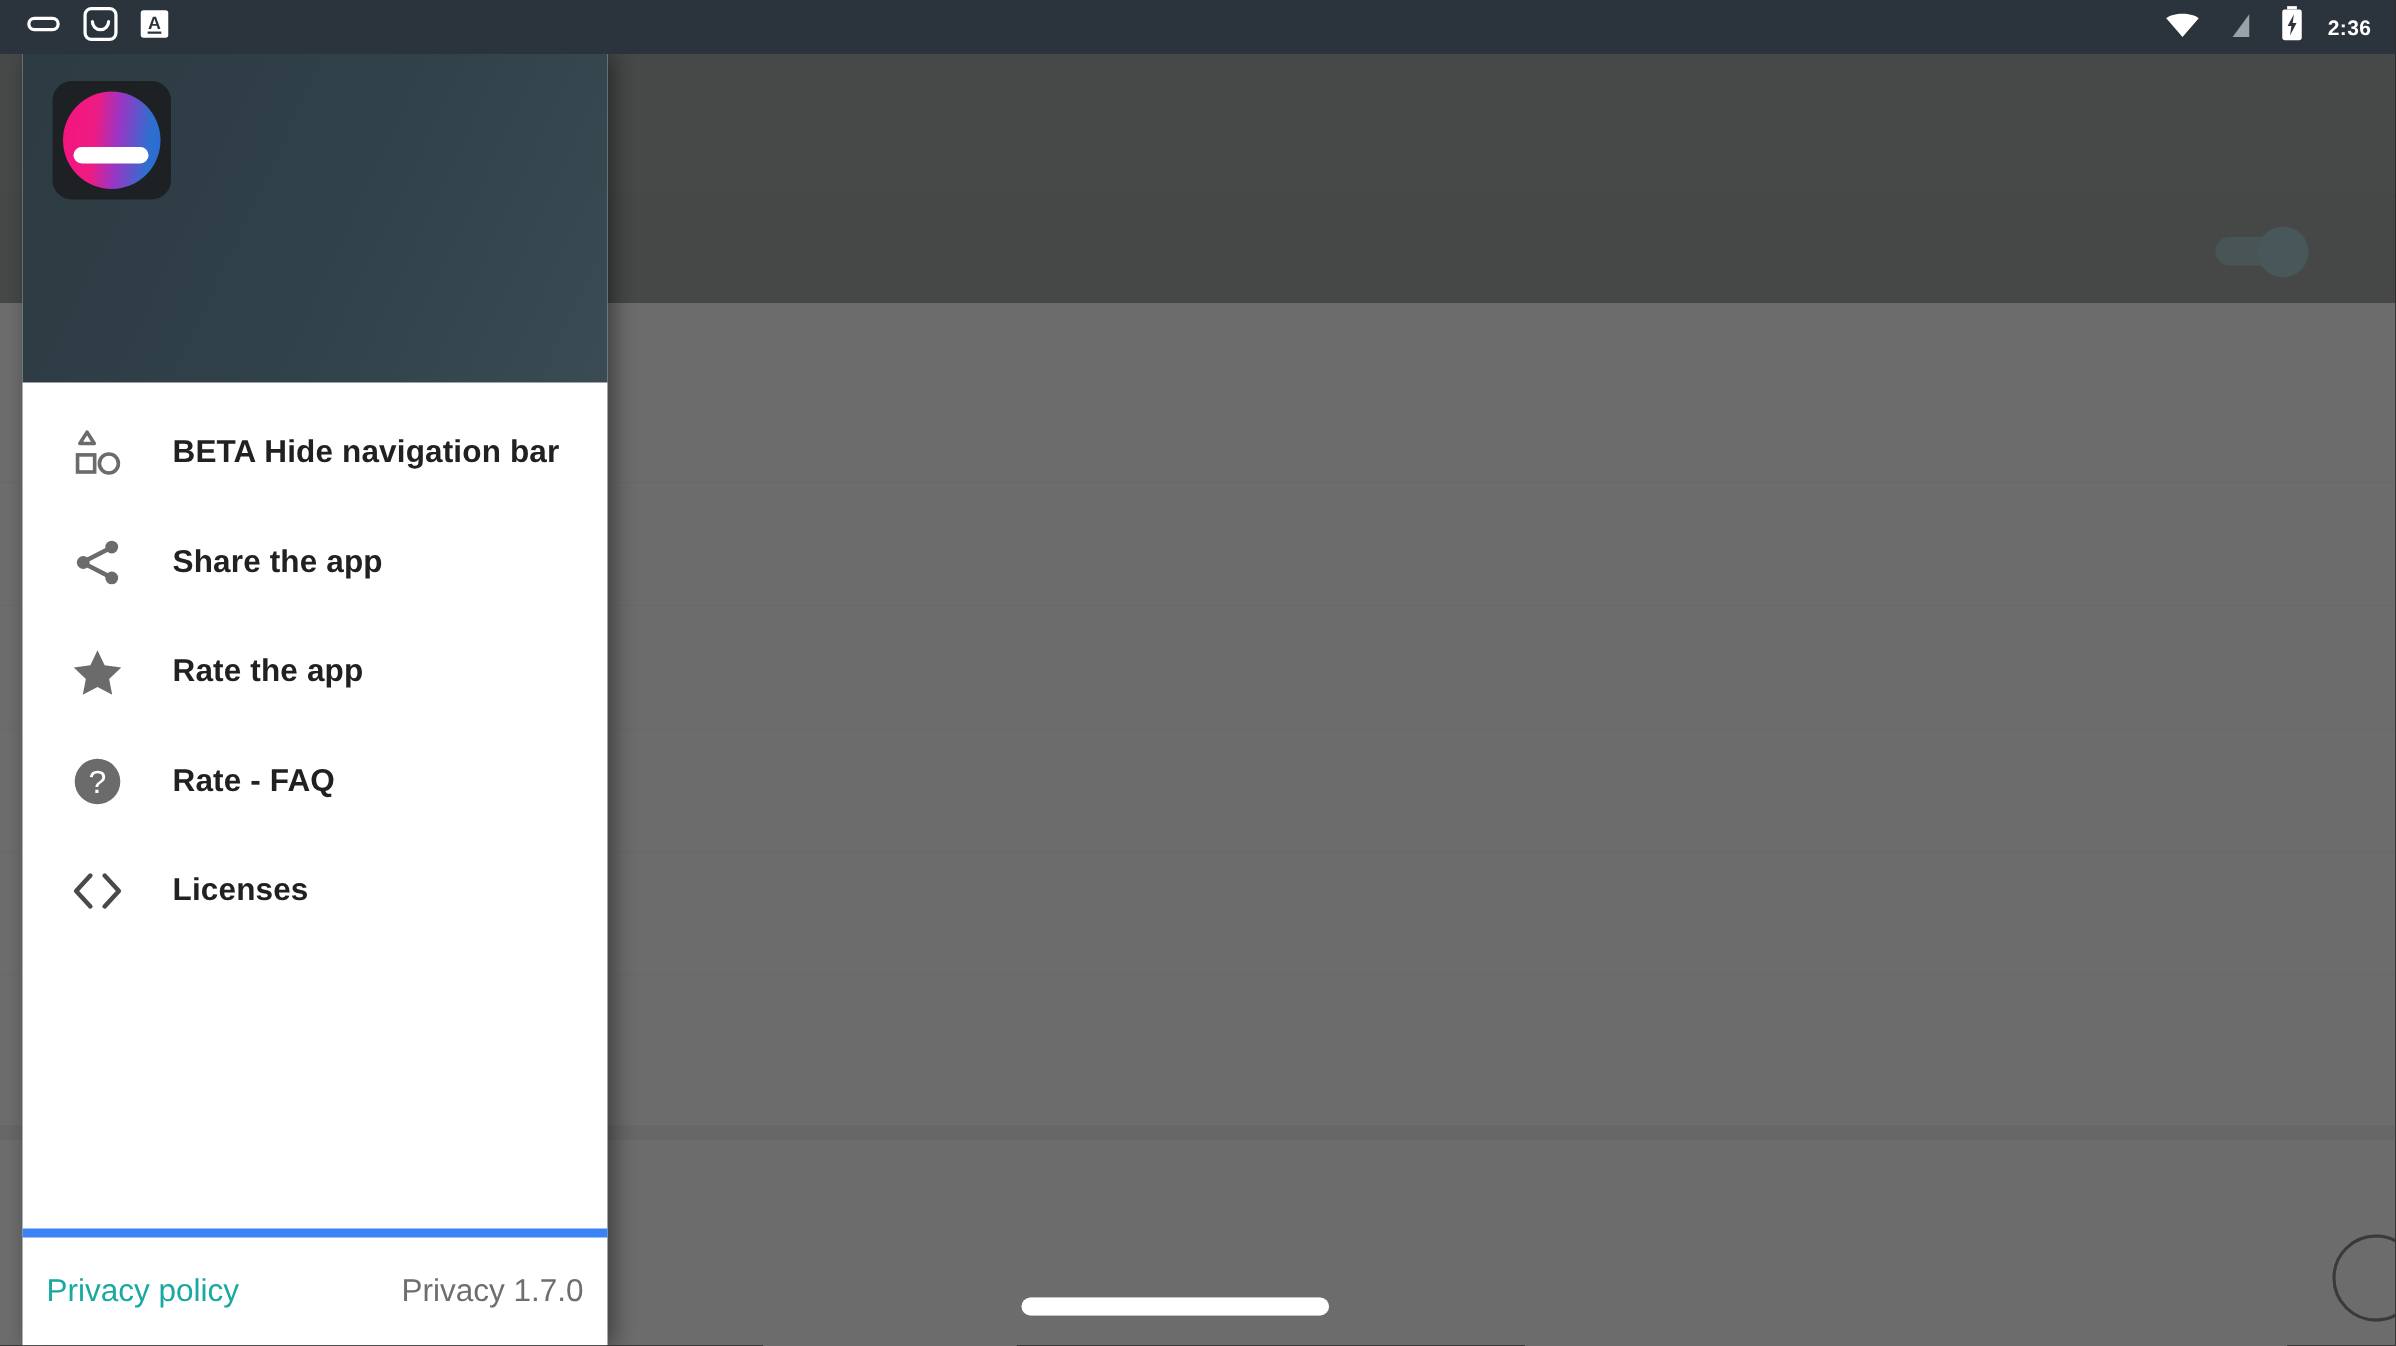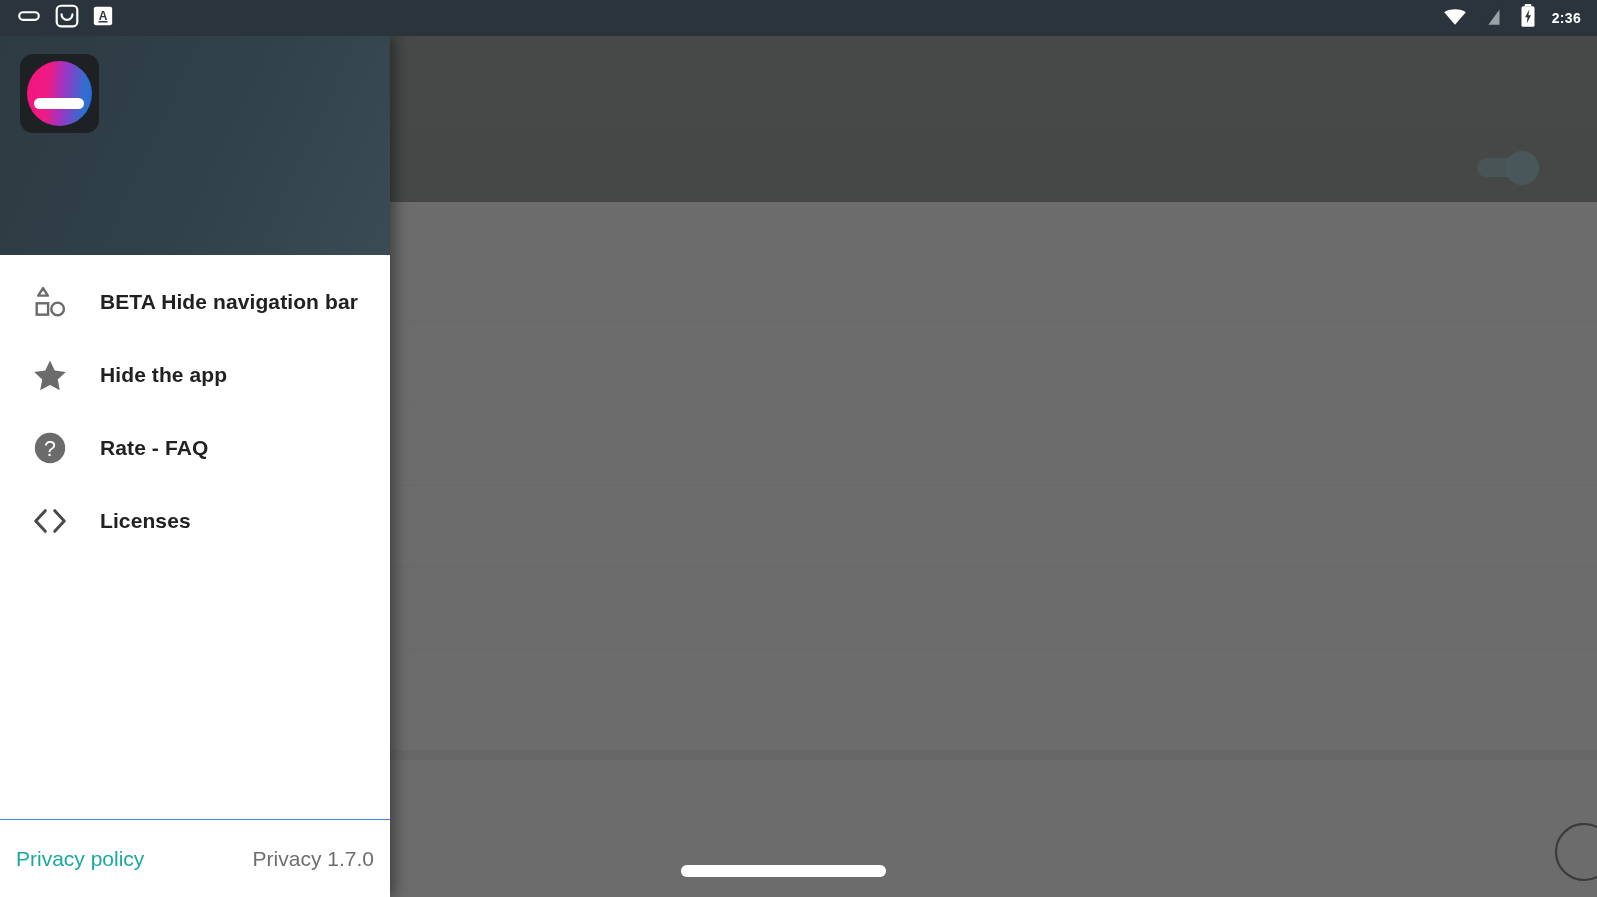--- a/index.html
+++ b/index.html
@@ -72,21 +72,21 @@
     position:absolute; left:0; top:0; width:1597px; height:36px;
     background:#2b343c; display:flex; align-items:center;
     padding:0 16px; z-index:40;
   }
   #status-left { display:flex; align-items:center; gap:12px; }
   #status-right { margin-left:auto; display:flex; align-items:center; gap:14px; }
   #clock { color:#fff; font-size:14px; font-weight:bold; letter-spacing:0.3px; }
 
   
   #drawer {
-    position:absolute; left:0; top:36px; width:390px; height:861px;
+    position:absolute; left:15px; top:36px; width:390px; height:861px;
     background:#ffffff; z-index:30;
     box-shadow:4px 0 14px rgba(0,0,0,0.45);
     display:flex; flex-direction:column;
   }
   #drawer-header {
     height:219px; width:100%;
     background:linear-gradient(115deg,#2d3b42 0%,#31414a 55%,#3a4b54 100%);
     position:relative;
   }
   #app-logo {
@@ -112,21 +112,21 @@
   .menu-icon {
     width:44px; height:44px; display:flex; align-items:center; justify-content:center;
     flex:0 0 44px; color:#6b6b6b;
   }
   .menu-label {
     margin-left:28px; font-size:21px; font-weight:bold; color:#212121;
     letter-spacing:0.1px;
   }
 
   #drawer-footer {
-    height:78px; border-top:1px solid #3b82f6;
+    height:78px; border-top:6px solid #3b82f6;
     display:flex; align-items:center; justify-content:space-between;
     padding:0 16px;
   }
   #privacy-policy { color:#1aa8a0; font-size:21px; }
   #version-label { color:#6e6e6e; font-size:21px; }
 </style>
 </head>
 <body>
 
 <div id="screen">
@@ -221,28 +221,40 @@
         <span class="menu-icon">
           <svg width="38" height="38" viewBox="0 0 30 30">
             <path d="M9.5 4 L13.3 10 L5.7 10 Z" fill="none" stroke="#6b6b6b" stroke-width="1.9" stroke-linejoin="round"></path>
             <rect x="4.5" y="16" width="9" height="9" fill="none" stroke="#6b6b6b" stroke-width="1.9"></rect>
             <circle cx="21" cy="20.5" r="5" fill="none" stroke="#6b6b6b" stroke-width="1.9"></circle>
           </svg>
         </span>
         <span class="menu-label">BETA Hide navigation bar</span>
       </div>
 
+      <div class="menu-item">
+        <span class="menu-icon">
+          <svg width="38" height="38" viewBox="0 0 24 24">
+            <circle cx="18" cy="5.5" r="2.7" fill="#6b6b6b"></circle>
+            <circle cx="18" cy="18.5" r="2.7" fill="#6b6b6b"></circle>
+            <circle cx="6" cy="12" r="2.7" fill="#6b6b6b"></circle>
+            <line x1="7.8" y1="10.8" x2="16.2" y2="6.5" stroke="#6b6b6b" stroke-width="1.9"></line>
+            <line x1="7.8" y1="13.2" x2="16.2" y2="17.5" stroke="#6b6b6b" stroke-width="1.9"></line>
+          </svg>
+        </span>
+        <span class="menu-label">Share the app</span>
+      </div>
 
       <div class="menu-item">
         <span class="menu-icon">
           <svg width="38" height="38" viewBox="0 0 24 24">
             <path d="M12 2.8 L15 9.2 L22 10.1 L16.9 14.9 L18.2 21.6 L12 18.3 L5.8 21.6 L7.1 14.9 L2 10.1 L9 9.2 Z" fill="#6b6b6b"></path>
           </svg>
         </span>
-        <span class="menu-label">Hide the app</span>
+        <span class="menu-label">Rate the app</span>
       </div>
 
       <div class="menu-item">
         <span class="menu-icon">
           <svg width="38" height="38" viewBox="0 0 24 24">
             <circle cx="12" cy="12" r="9.6" fill="#6b6b6b"></circle>
             <text x="12" y="16.8" font-size="13.5" font-family="Liberation Sans, sans-serif" text-anchor="middle" fill="#ffffff">?</text>
           </svg>
         </span>
         <span class="menu-label">Rate - FAQ</span>

